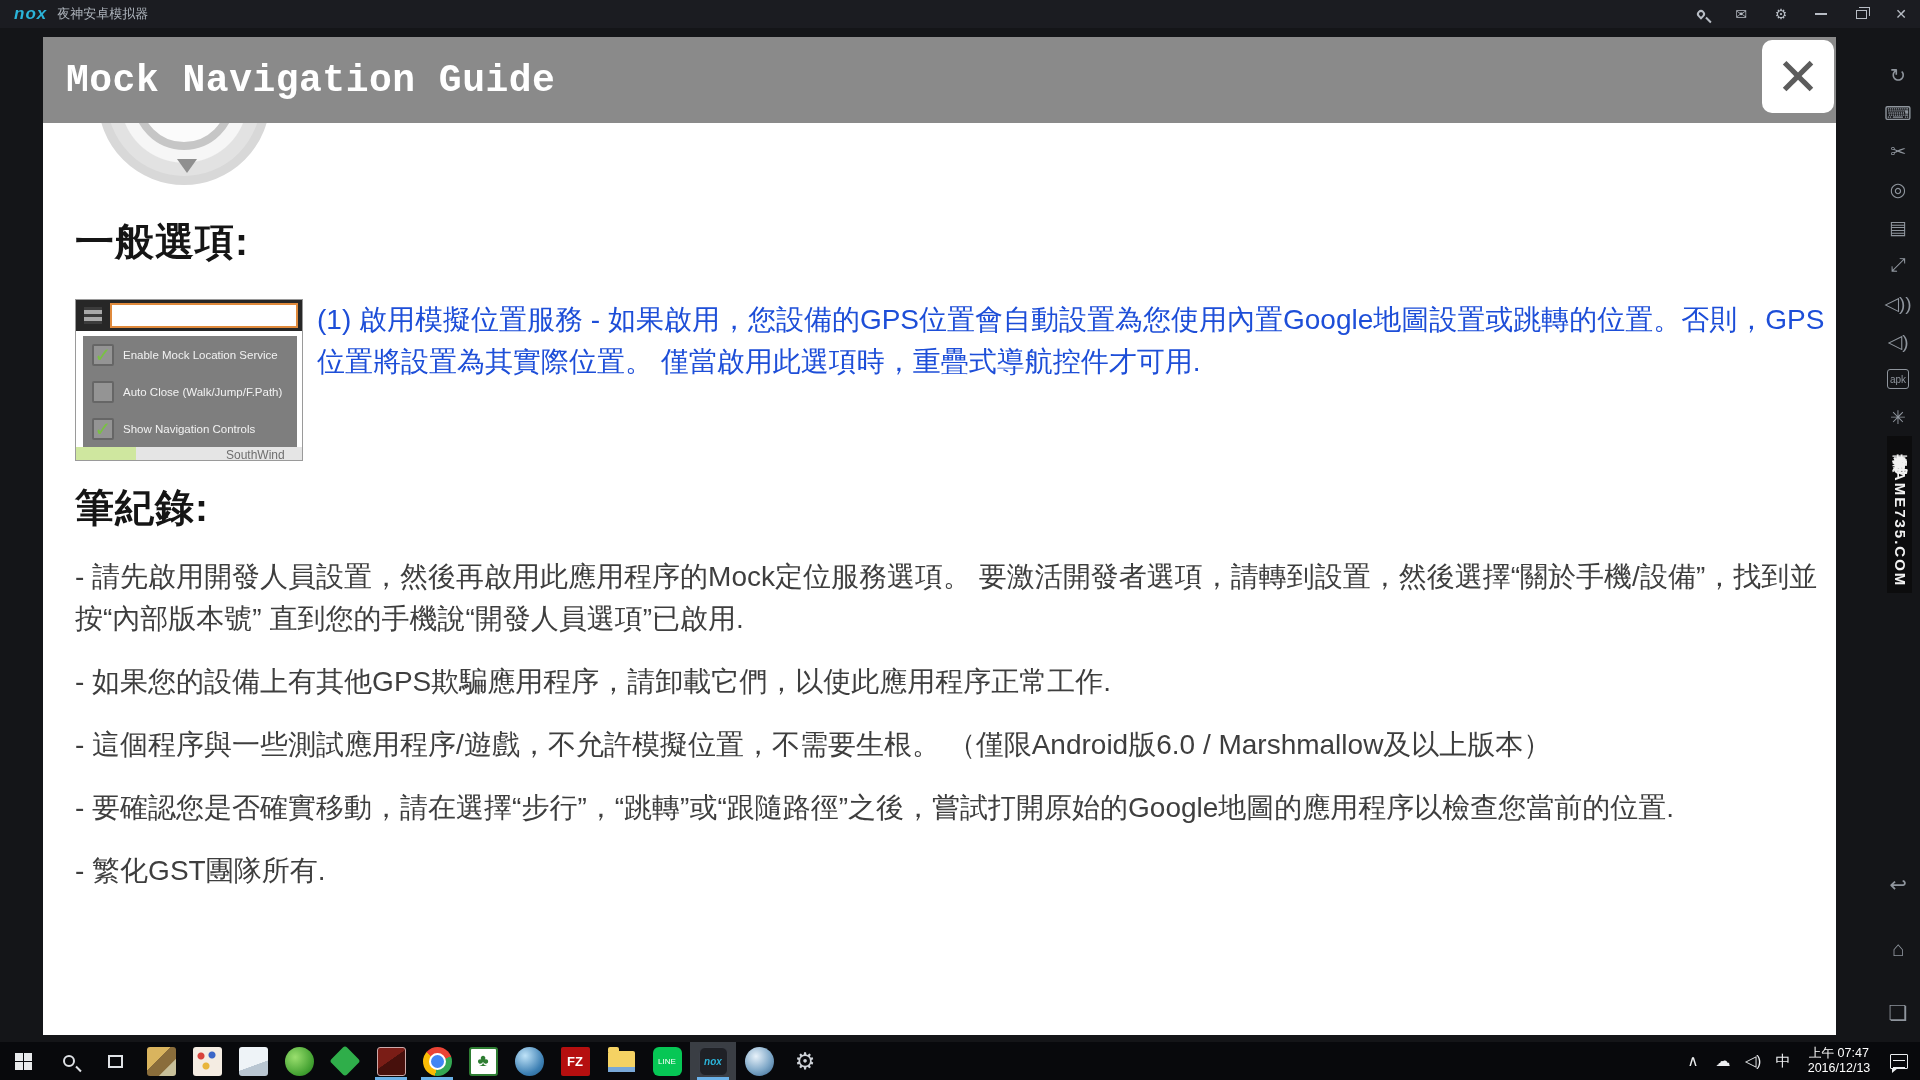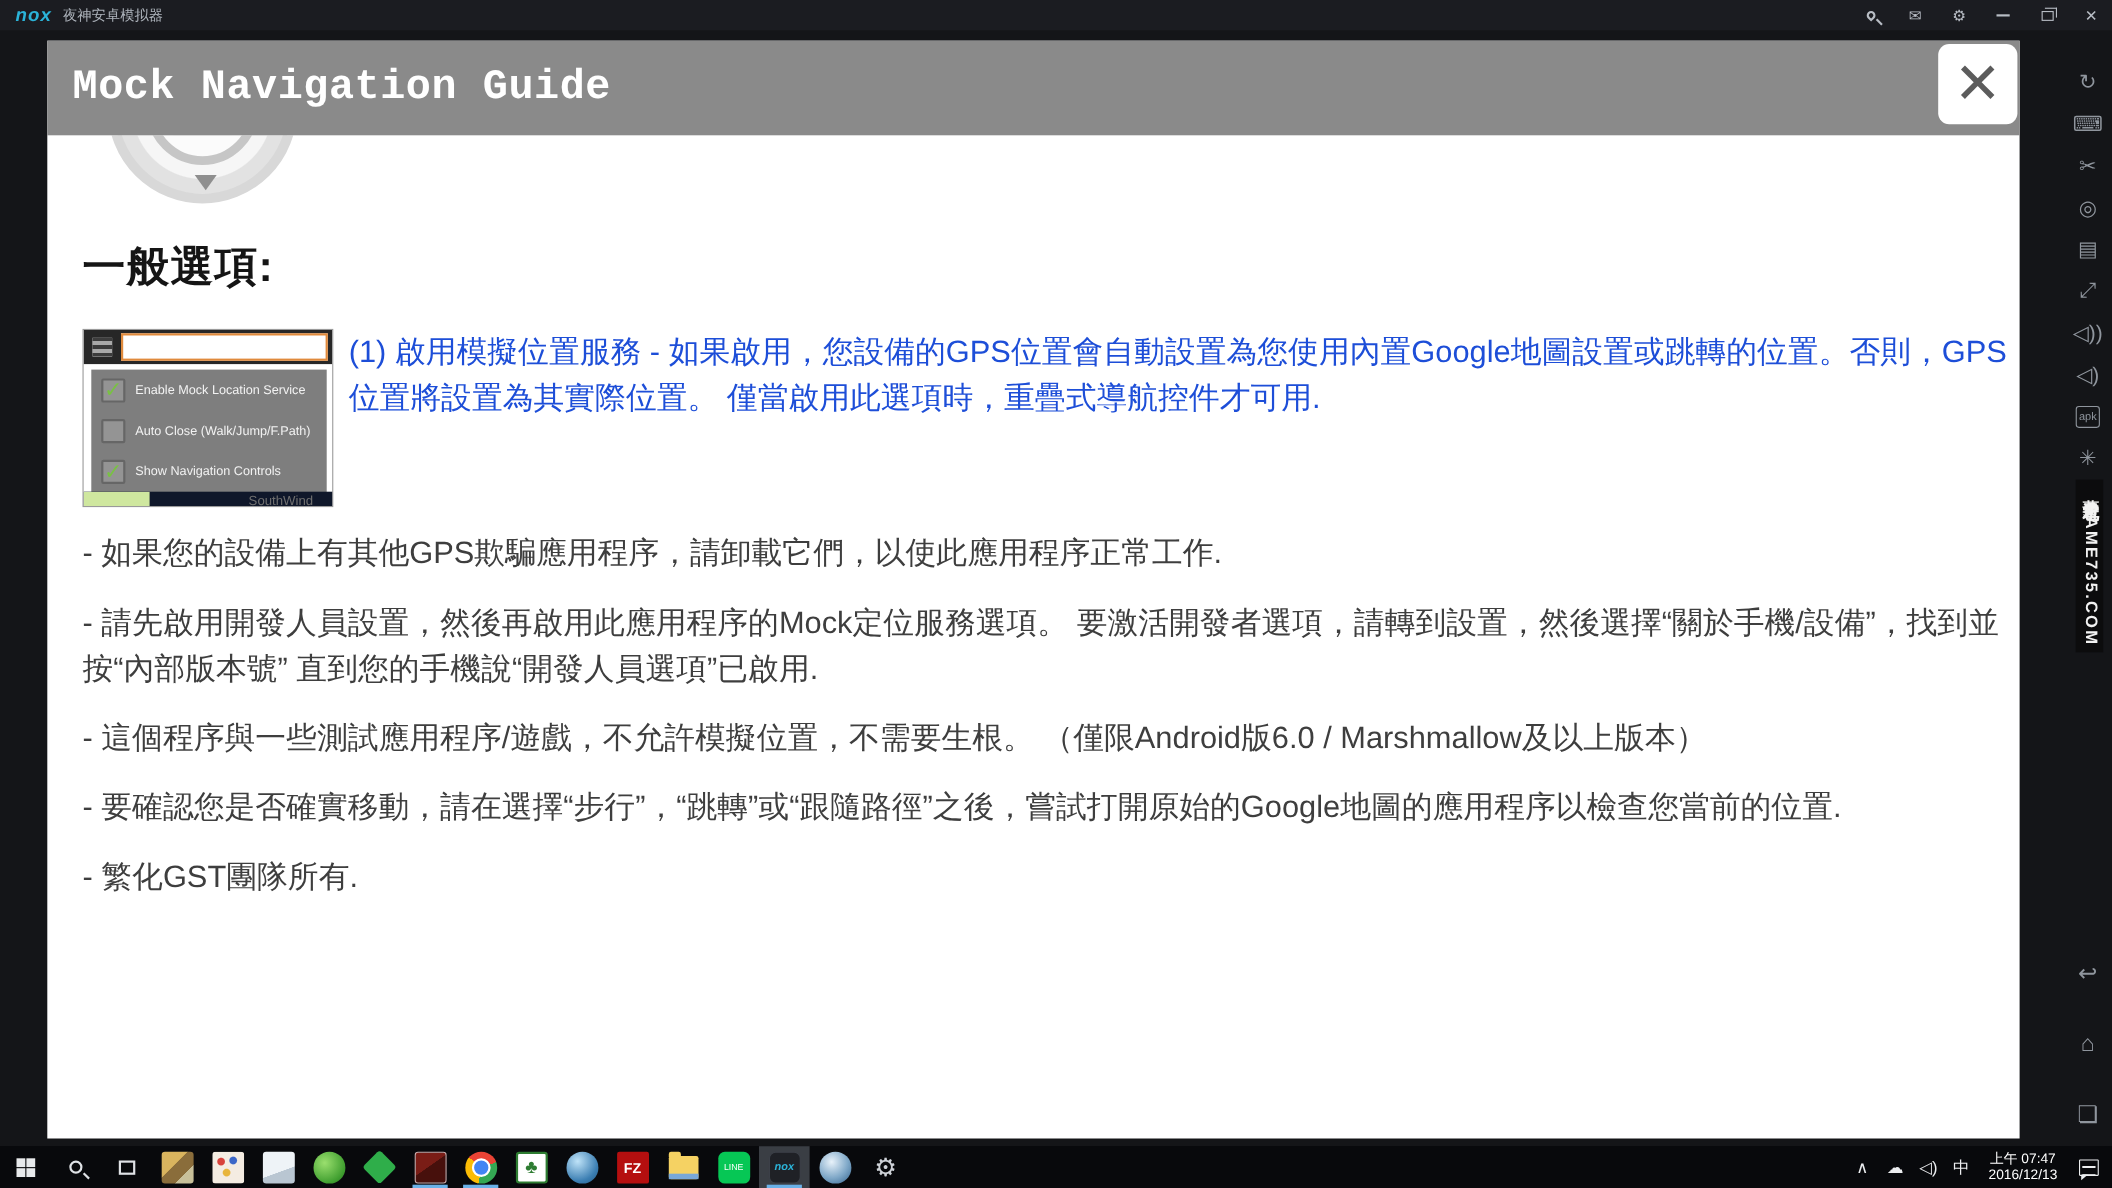--- a/index.html
+++ b/index.html
@@ -77,21 +77,21 @@
   .shot-menu { width:24px; height:21px; background:#a9a9a9; border-radius:2px;
                background-image:repeating-linear-gradient(#a9a9a9 0 2px, #3c3c3c 2px 5px, #a9a9a9 5px 7px);
                background-clip:content-box; padding:2px 3px; }
   .shot-input { flex:1; height:25px; background:#ffffff; border:2px solid #e08a3c; }
   .shot-panel { position:absolute; left:7px; top:36px; width:214px; height:112px; background:#7e7e7e; }
   .shot-row { display:flex; align-items:center; height:37px; padding-left:9px; gap:9px; }
   .shot-check { width:22px; height:22px; background:#949494; border:2px solid #666;
                 border-radius:2px; color:#79c143; font-size:20px; font-weight:bold;
                 display:flex; align-items:center; justify-content:center; line-height:0; }
   .shot-label { color:#f2f2f2; font-size:11.5px; }
-  .shot-footer { position:absolute; left:0; bottom:0; width:228px; height:13px; background:#0f172a;
+  .shot-footer { position:absolute; left:0; bottom:0; width:228px; height:13px; background:#e5e5e5;
                  overflow:hidden; font-size:12px; color:#6f6f6f; }
   .shot-green { position:absolute; left:0; bottom:0; width:60px; height:13px; background:#cfe79f; }
   .shot-footer span { position:absolute; left:150px; top:1px; }
 
   .para1 { flex:1; margin-top:0; }
   .para { margin-top:28px; }
   .para3 { margin-top:16px; }
 
   .note { margin-top:21px; font-size:28px; line-height:42px; color:#3e3e3e; }
 
@@ -210,23 +210,24 @@
             </div>
             <div class="shot-footer">
               <i class="shot-green"></i>
               <span>SouthWind</span>
             </div>
           </div>
           <p class="body-text para1">(1) 啟用模擬位置服務 - 如果啟用，您設備的GPS位置會自動設置為您使用內置Google地圖設置或跳轉的位置。否則，GPS位置將設置為其實際位置。 僅當啟用此選項時，重疊式導航控件才可用.</p>
         </div>
 
 
-
+        <div class="h-section h2">筆紀錄:</div>
+
+        <p class="note"> - 請先啟用開發人員設置，然後再啟用此應用程序的Mock定位服務選項。 要激活開發者選項，請轉到設置，然後選擇“關於手機/設備”，找到並按“內部版本號” 直到您的手機說“開發人員選項”已啟用.</p>
         <p class="note"> - 如果您的設備上有其他GPS欺騙應用程序，請卸載它們，以使此應用程序正常工作.</p>
-        <p class="note"> - 請先啟用開發人員設置，然後再啟用此應用程序的Mock定位服務選項。 要激活開發者選項，請轉到設置，然後選擇“關於手機/設備”，找到並按“內部版本號” 直到您的手機說“開發人員選項”已啟用.</p>
         <p class="note"> - 這個程序與一些測試應用程序/遊戲，不允許模擬位置，不需要生根。 （僅限Android版6.0 / Marshmallow及以上版本）</p>
         <p class="note"> - 要確認您是否確實移動，請在選擇“步行”，“跳轉”或“跟隨路徑”之後，嘗試打開原始的Google地圖的應用程序以檢查您當前的位置.</p>
         <p class="note"> - 繁化GST團隊所有.</p>
       </div>
     </div>
 
     <div class="side-rail">
       <div class="rail-icon" style="margin-top:28px">↻</div>
       <div class="rail-icon">⌨</div>
       <div class="rail-icon">✂</div>

